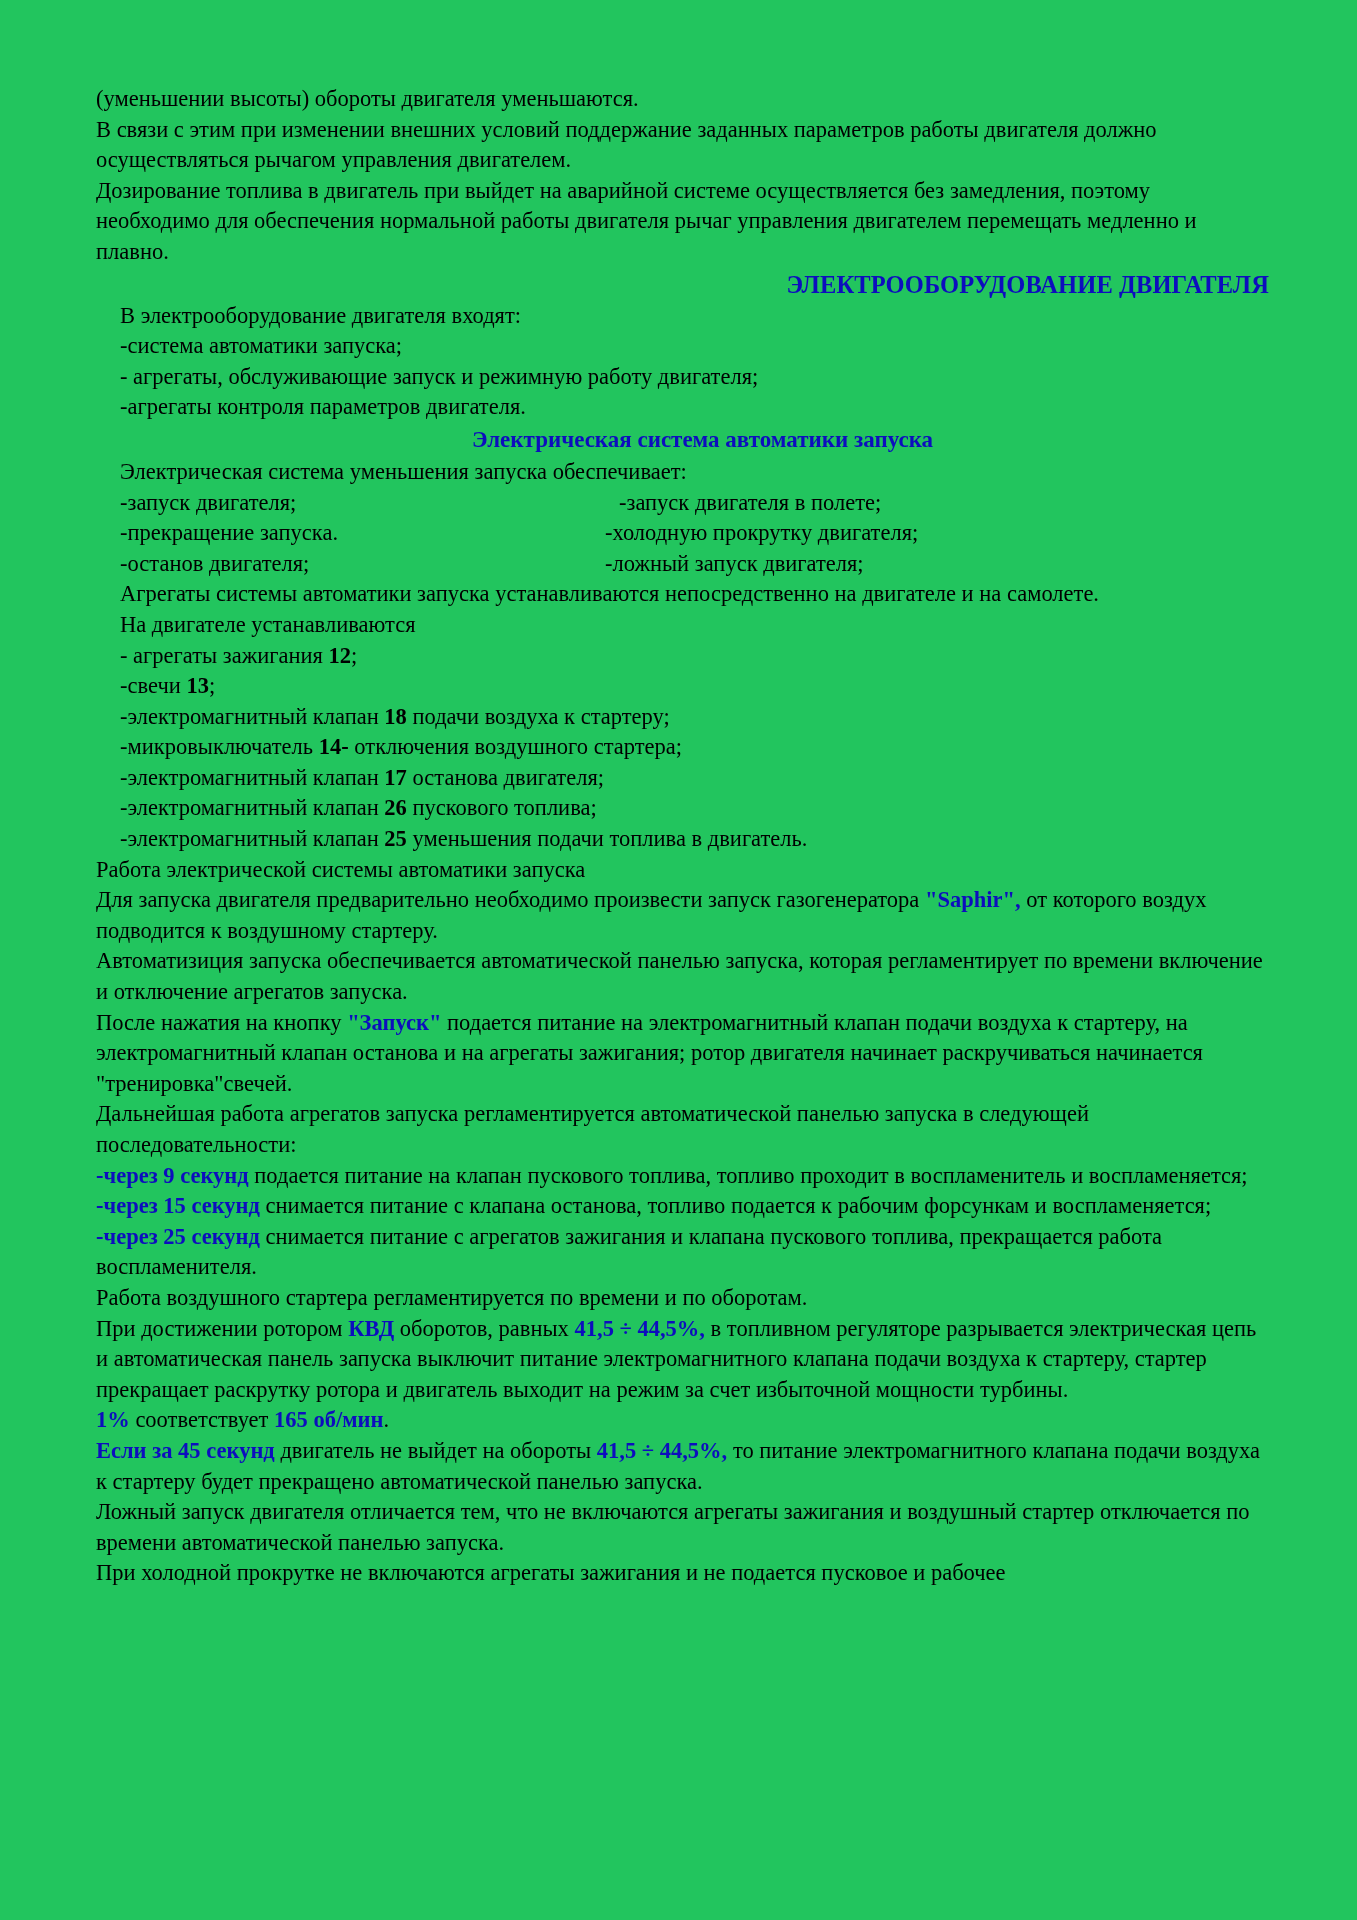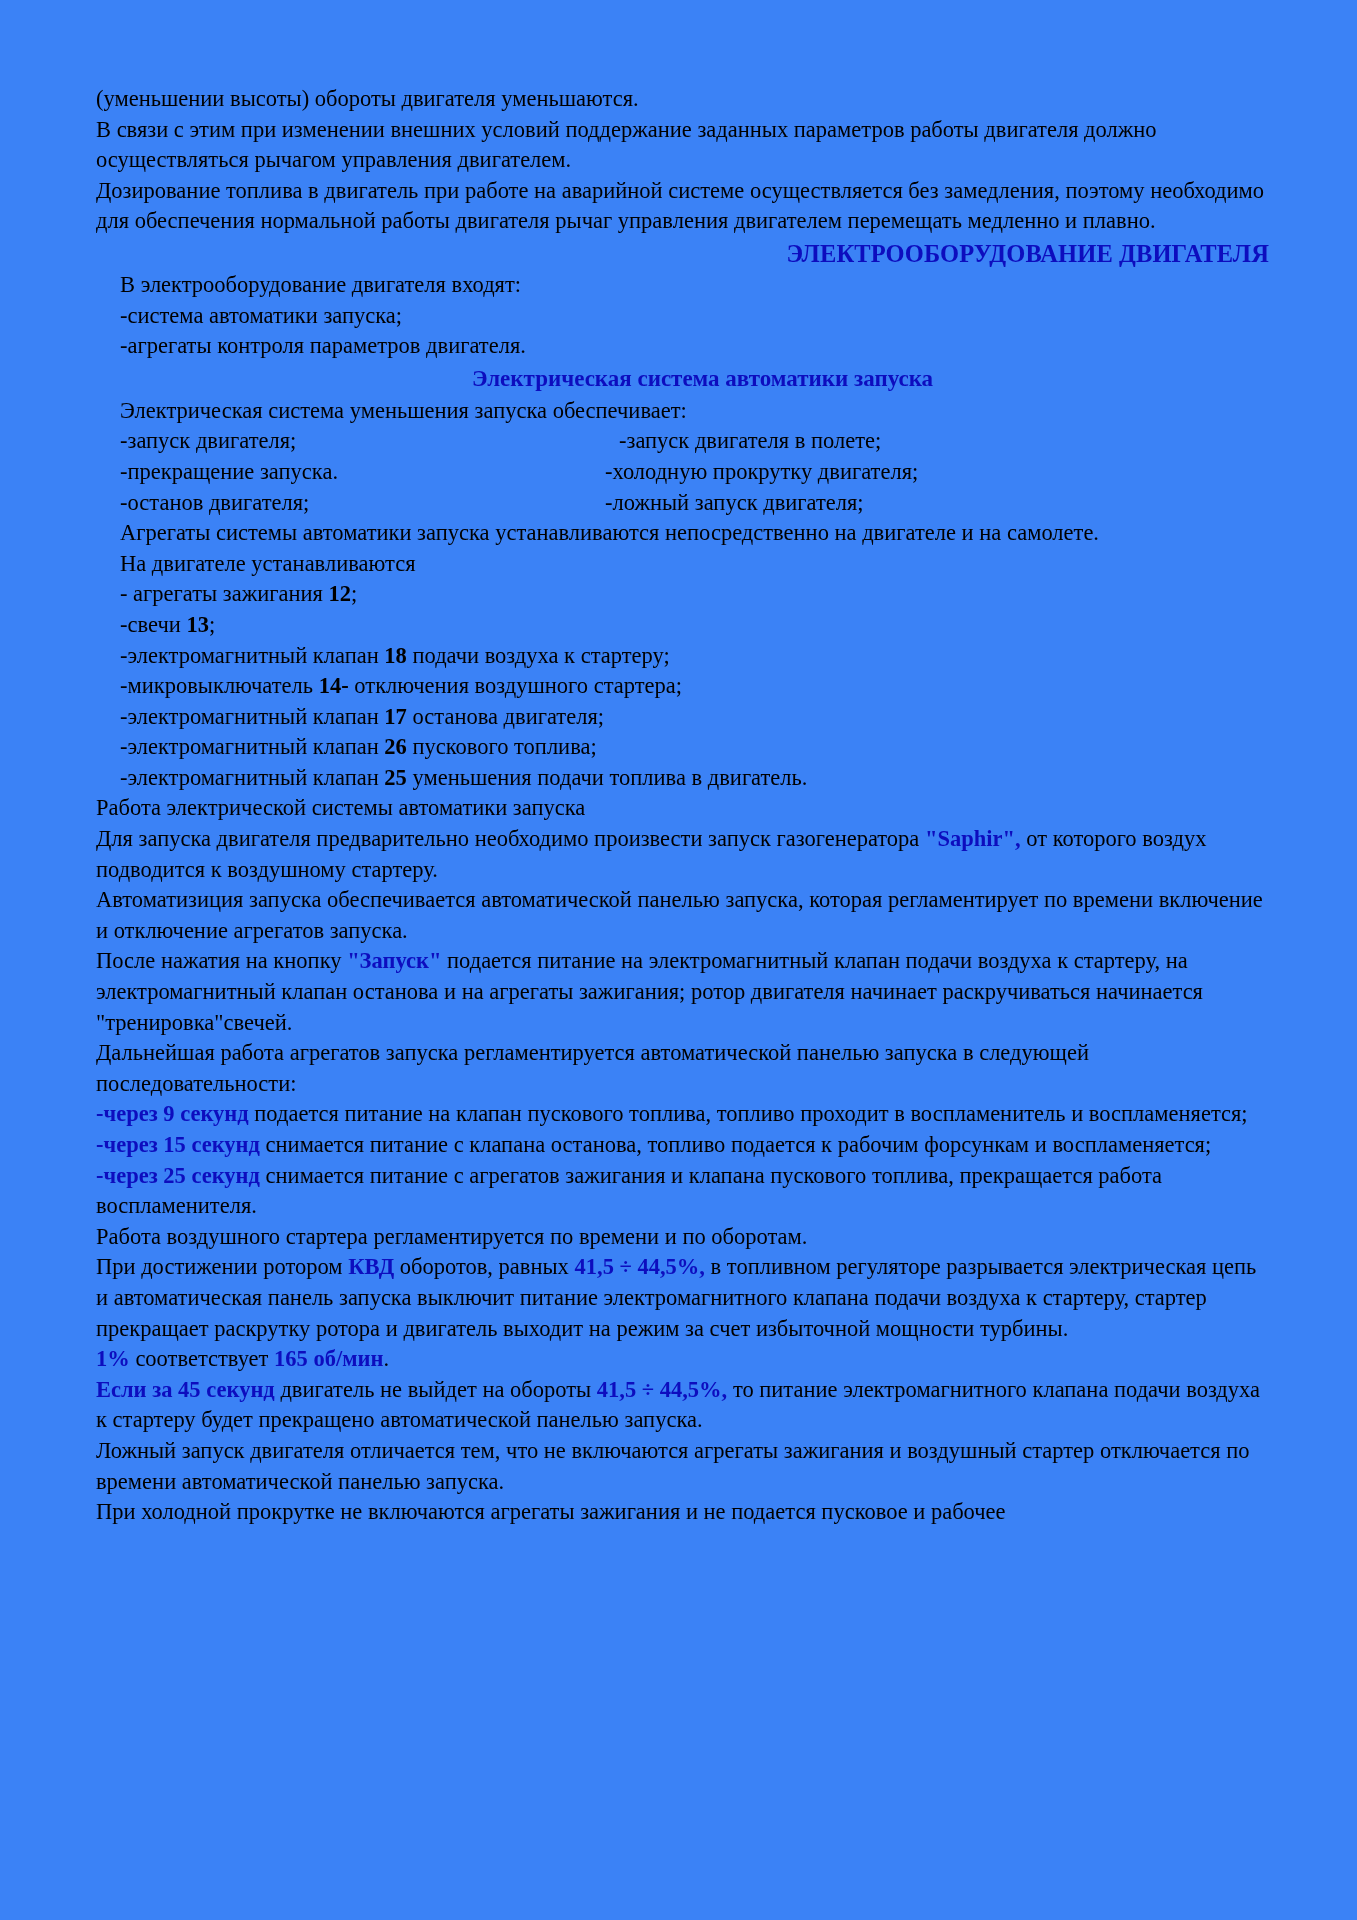--- a/index.html
+++ b/index.html
@@ -14,21 +14,21 @@
     font-family: "Liberation Serif", "DejaVu Serif", serif;
     color: #000000;
     overflow: hidden;
   }
   .page {
     position: relative;
     width: 1357px;
     height: 1920px;
     box-sizing: border-box;
     padding: 84px 88px 0 96px;
-    background: #3b82f6;
+    background: #22c55e;
   }
   .doc-body {
     font-size: 22.5px;
     line-height: 30.6px;
   }
   p.para {
     margin: 0;
     text-align: left;
     white-space: normal;
   }
@@ -80,26 +80,27 @@
 </head>
 <body>
 
 <div class="page">
   <div class="doc-body">
 
     <p class="para">(уменьшении высоты) обороты двигателя уменьшаются.</p>
 
     <p class="para">В связи с этим при изменении внешних условий поддержание заданных параметров работы двигателя должно осуществляться рычагом управления двигателем.</p>
 
-    <p class="para">Дозирование топлива в двигатель при работе на аварийной системе осуществляется без замедления, поэтому необходимо для обеспечения нормальной работы двигателя рычаг управления двигателем перемещать медленно и плавно.</p>
+    <p class="para">Дозирование топлива в двигатель при выйдет на аварийной системе осуществляется без замедления, поэтому необходимо для обеспечения нормальной работы двигателя рычаг управления двигателем перемещать медленно и плавно.</p>
 
     <h1 class="heading-main">ЭЛЕКТРООБОРУДОВАНИЕ ДВИГАТЕЛЯ</h1>
 
     <p class="para indent">В электрооборудование двигателя входят:</p>
     <p class="para indent">-система автоматики запуска;</p>
+    <p class="para indent">- агрегаты, обслуживающие запуск и режимную работу двигателя;</p>
     <p class="para indent">-агрегаты контроля параметров двигателя.</p>
 
     <h2 class="heading-sub">Электрическая система автоматики запуска</h2>
 
     <p class="para indent">Электрическая система уменьшения запуска обеспечивает:</p>
 
     <div class="twocol first">
       <div class="col-l">-запуск двигателя;</div>
       <div class="col-r">-запуск двигателя в полете;</div>
     </div>

